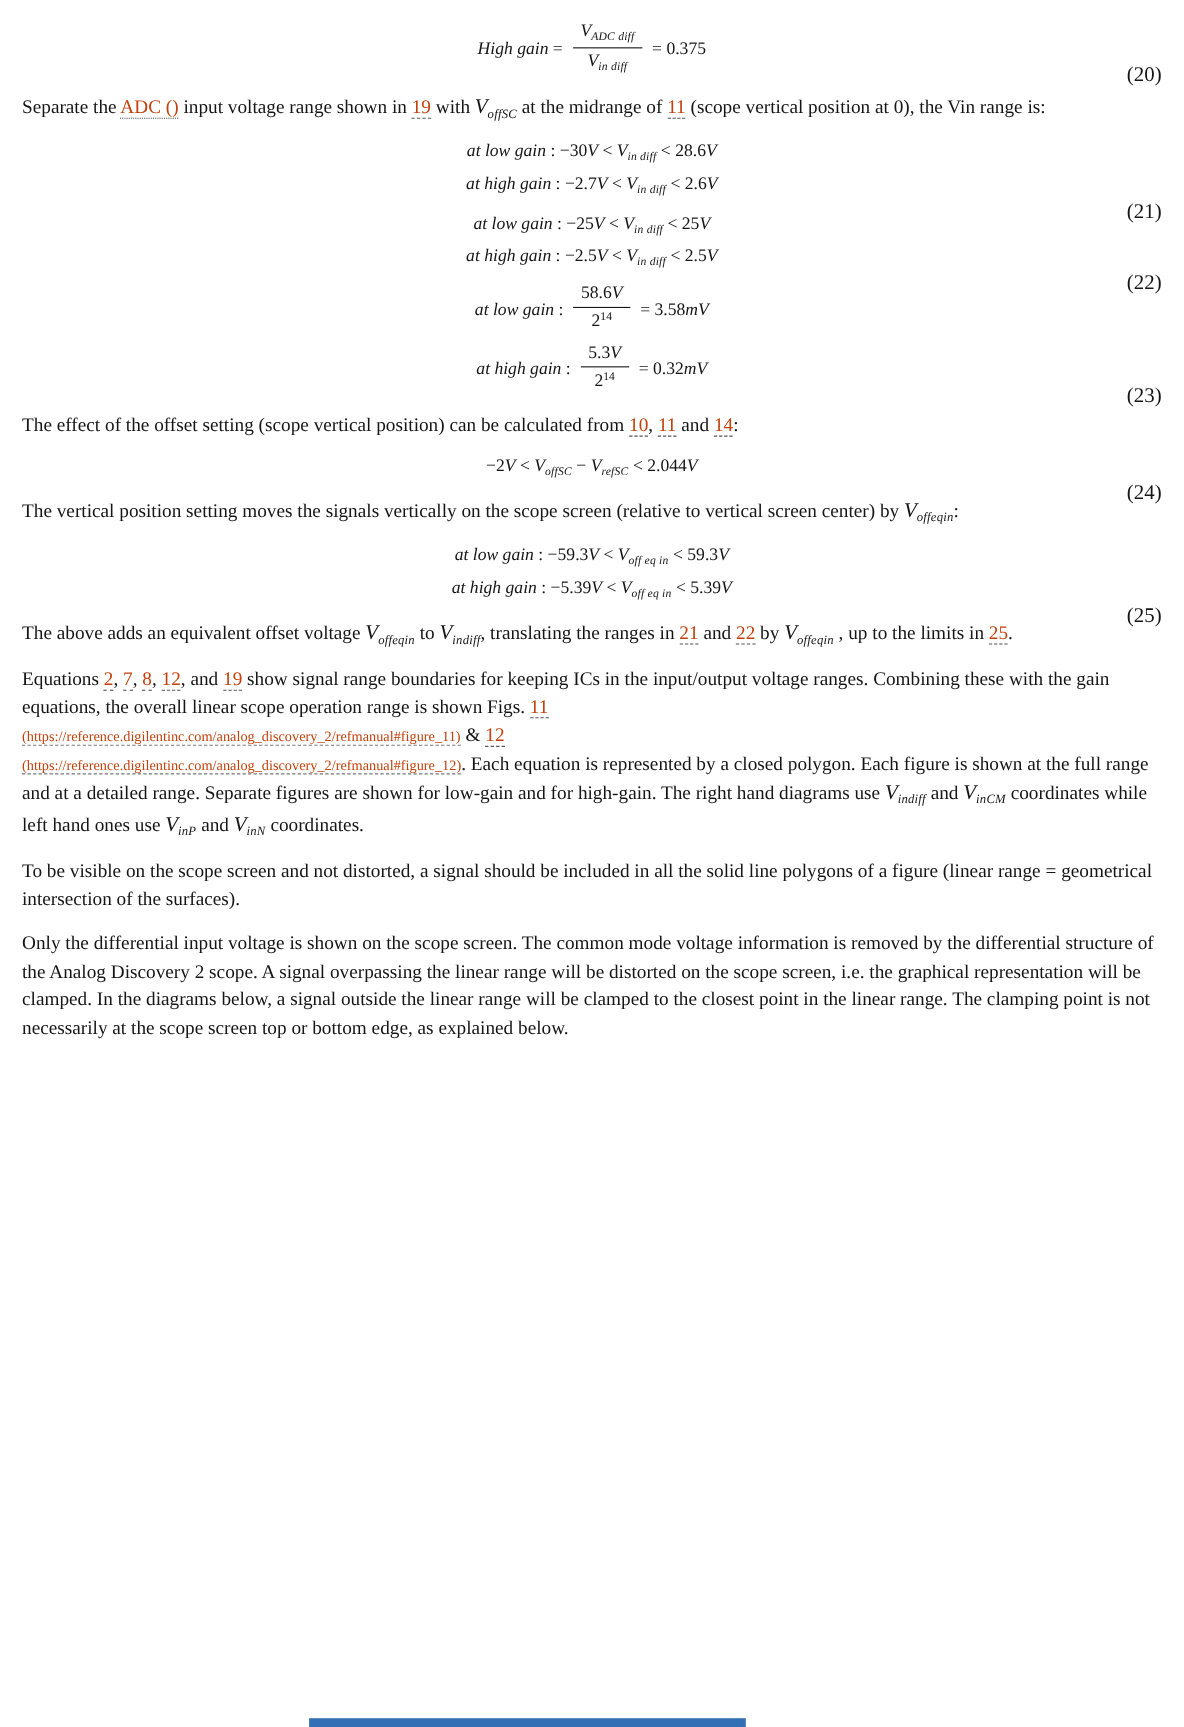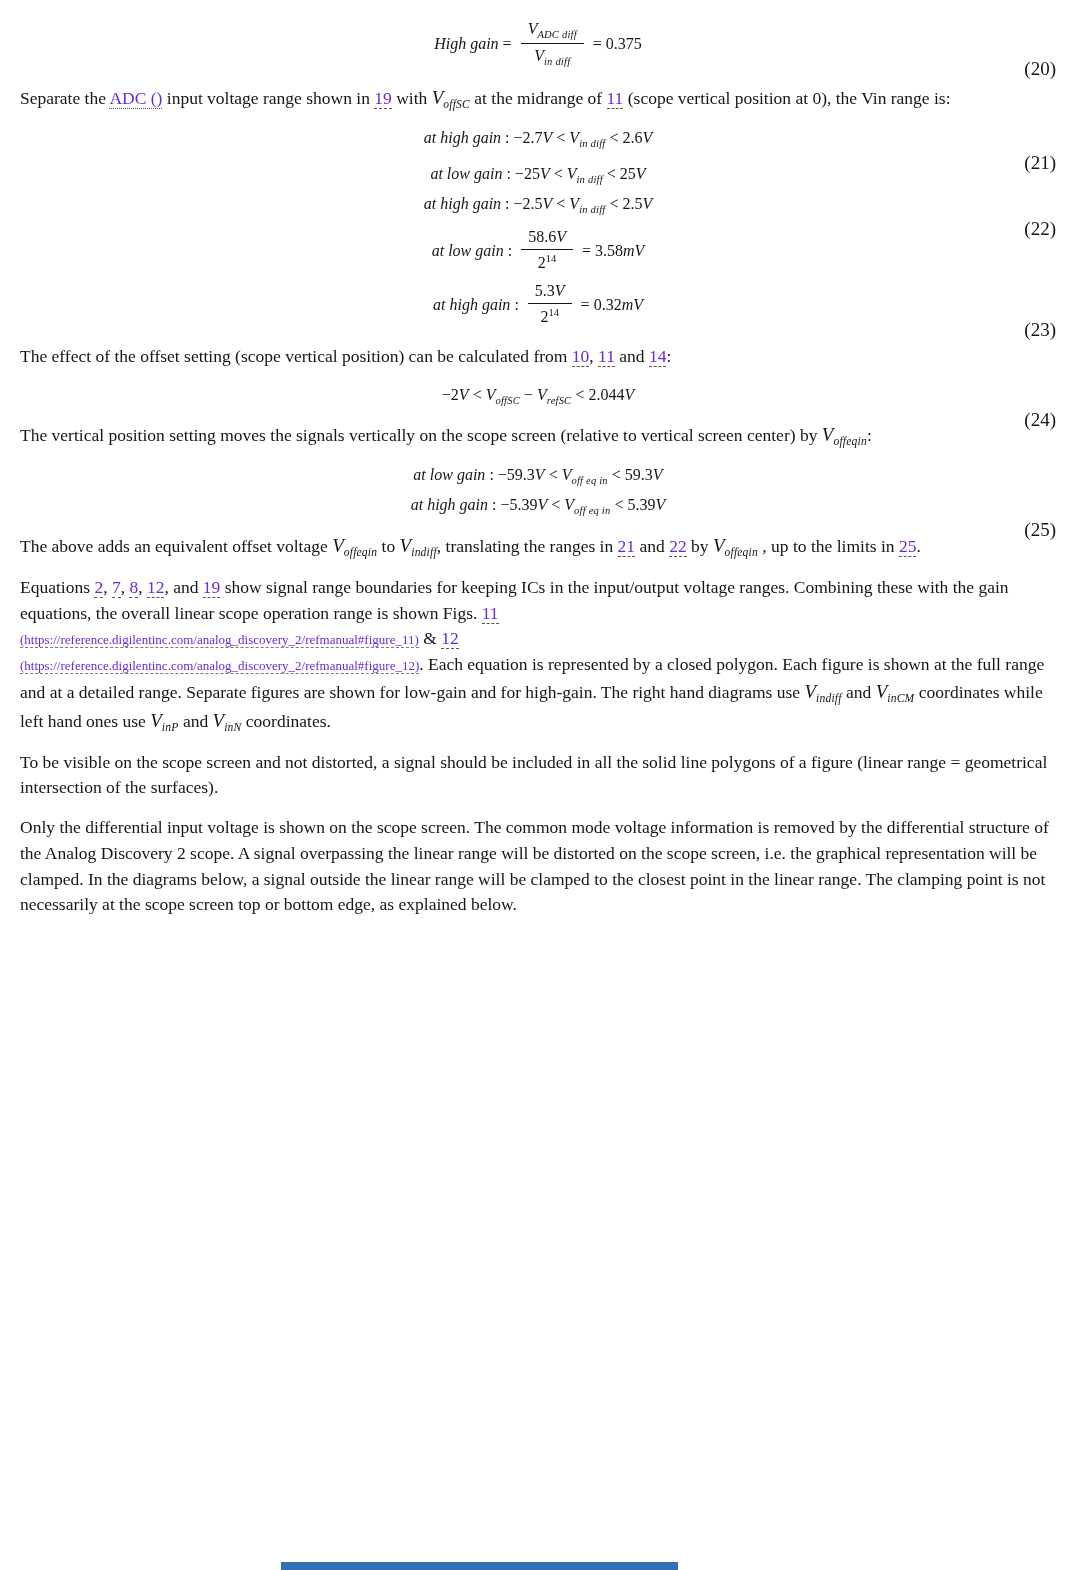--- a/index.html
+++ b/index.html
@@ -17,21 +17,21 @@
   .para .mi { font-size:19px; }
   .bold { font-weight:normal; }
 
   
   .mi  { font-style:italic; }
   .t   { font-style:normal; }
   .msub{ font-style:italic; font-size:0.66em; vertical-align:-0.35em; letter-spacing:0.2px; }
   .msup{ font-style:normal; font-size:0.66em; vertical-align:0.55em; }
 
   
-  .link { cursor:pointer; color:#6d28d9; text-decoration:none; }
+  .link { cursor:pointer; color:#c2410c; text-decoration:none; }
   .link.ref    { border-bottom:1px dashed #555; }
   .link.dotted { border-bottom:1px dotted #555; }
   .link.url    { font-size:13px; border-bottom:1px dashed #777; }
 
   
   .equation { margin:16px 0; }
   .eq-row { position:relative; text-align:center; margin:10px 0; }
   .math { font-size:16px; }
   .eq-number { position:absolute; right:0; top:50%; transform:translateY(-50%); font-size:19px; font-style:normal;margin-top:24px; }
 
@@ -44,20 +44,21 @@
 </style>
 </head>
 <body>
 
 <div class="content" id="doc-content">
     <div class="equation">
       <div class="eq-row"><span class="math eq-content"><span class="mi">High gain</span><span class="t"> = </span><span class="frac"><span class="num"><span class="mi">V</span><span class="msub">ADC diff</span></span><span class="den"><span class="mi">V</span><span class="msub">in diff</span></span></span><span class="t"> = 0.375</span></span><span class="eq-number">(20)</span></div>
     </div>
     <p class="para"><span class="t">Separate the </span><a class="link dotted">ADC ()</a><span class="t"> input voltage range shown in </span><a class="link ref">19</a><span class="t"> with </span><span class="mi">V</span><span class="msub">offSC</span><span class="t"> at the midrange of </span><a class="link ref">11</a><span class="t"> (scope vertical position at 0), the Vin range is:</span></p>
     <div class="equation">
+      <div class="eq-row"><span class="math eq-content"><span class="mi">at low gain</span><span class="t"> : −30</span><span class="mi">V</span><span class="t"> &lt; </span><span class="mi">V</span><span class="msub">in diff</span><span class="t"> &lt; 28.6</span><span class="mi">V</span></span></div>
       <div class="eq-row"><span class="math eq-content"><span class="mi">at high gain</span><span class="t"> : −2.7</span><span class="mi">V</span><span class="t"> &lt; </span><span class="mi">V</span><span class="msub">in diff</span><span class="t"> &lt; 2.6</span><span class="mi">V</span></span><span class="eq-number">(21)</span></div>
     </div>
     <div class="equation">
       <div class="eq-row"><span class="math eq-content"><span class="mi">at low gain</span><span class="t"> : −25</span><span class="mi">V</span><span class="t"> &lt; </span><span class="mi">V</span><span class="msub">in diff</span><span class="t"> &lt; 25</span><span class="mi">V</span></span></div>
       <div class="eq-row"><span class="math eq-content"><span class="mi">at high gain</span><span class="t"> : −2.5</span><span class="mi">V</span><span class="t"> &lt; </span><span class="mi">V</span><span class="msub">in diff</span><span class="t"> &lt; 2.5</span><span class="mi">V</span></span><span class="eq-number">(22)</span></div>
     </div>
     <div class="equation">
       <div class="eq-row"><span class="math eq-content"><span class="mi">at low gain</span><span class="t"> : </span><span class="frac"><span class="num"><span class="t">58.6</span><span class="mi">V</span></span><span class="den"><span class="t">2</span><span class="msup">14</span></span></span><span class="t"> = 3.58</span><span class="mi">mV</span></span></div>
       <div class="eq-row"><span class="math eq-content"><span class="mi">at high gain</span><span class="t"> : </span><span class="frac"><span class="num"><span class="t">5.3</span><span class="mi">V</span></span><span class="den"><span class="t">2</span><span class="msup">14</span></span></span><span class="t"> = 0.32</span><span class="mi">mV</span></span><span class="eq-number">(23)</span></div>
     </div>

